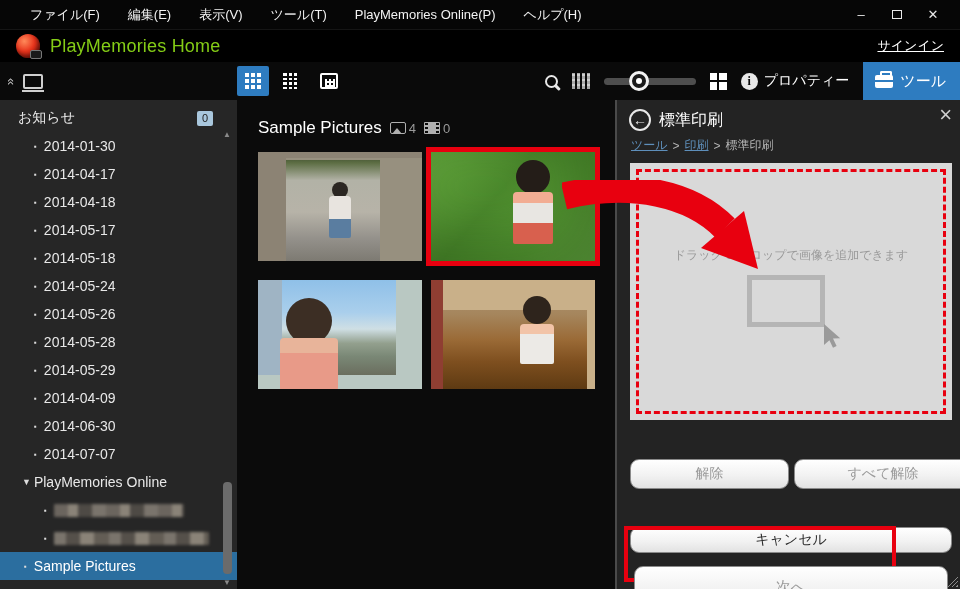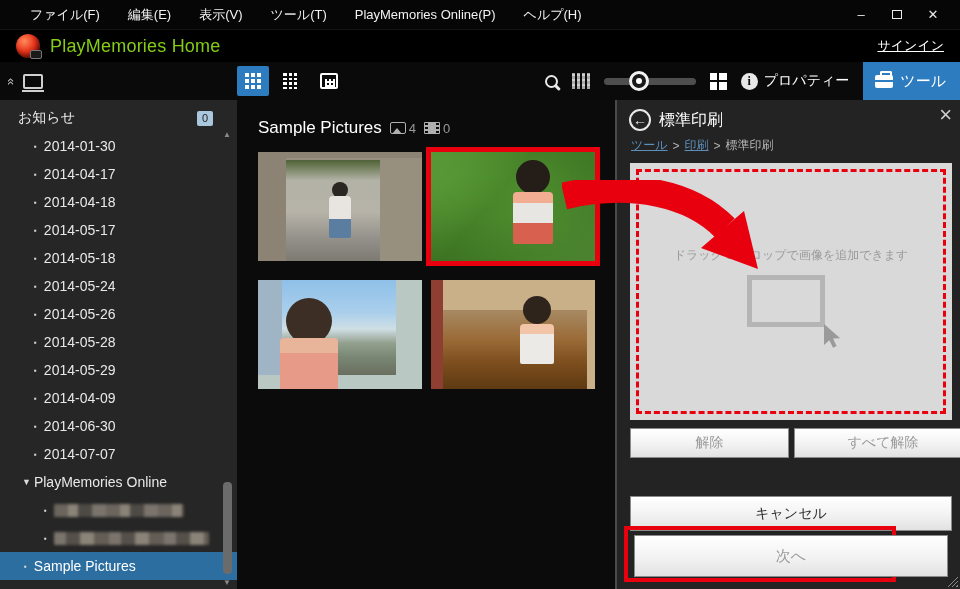--- a/index.html
+++ b/index.html
@@ -146,27 +146,27 @@
     display:flex; align-items:center; justify-content:center; font-size:14px; cursor:pointer; }
   .panel-title { font-size:16px; color:#fff; }
   .crumbs { padding:6px 0 0 14px; font-size:12px; color:#b5b5b5; display:flex; gap:5px; align-items:center; }
   .crumbs .lnk { color:#5e8fbb; text-decoration:underline; cursor:pointer; }
   .dropzone { position:absolute; left:13px; top:63px; width:322px; height:257px; background:#d9d9d9; }
   .dz-border { position:absolute; inset:6px; border:3px dashed #e8000f; }
   .dz-hint { position:absolute; left:0; right:0; top:84px; text-align:center; color:#9a9a9a; font-size:12px; }
   .dz-rect { position:absolute; left:117px; top:112px; width:78px; height:52px; border:5px solid #b5b5b5; }
   .dz-cursor { position:absolute; left:193px; top:160px; }
   .btn { background:linear-gradient(180deg,#ffffff 0%,#f2f2f2 55%,#e2e2e2 100%);
-    border:1px solid #8a8a8a; border-radius:0; color:#2b2b2b; font-size:14px;
+    border:1px solid #8a8a8a; border-radius:9px; color:#2b2b2b; font-size:14px;
     display:flex; align-items:center; justify-content:center; cursor:pointer;
-    font-family:"Liberation Sans","DejaVu Sans",sans-serif; }
+    font-family:"Liberation Sans","DejaVu Sans",sans-serif;margin-top:31px; }
   .btn.disabled { color:#9a9a9a; }
   .btn-release { position:absolute; left:13px; top:328px; width:159px; height:30px; }
   .btn-release-all { position:absolute; left:177px; top:328px; width:178px; height:30px; }
-  .btn-cancel { position:absolute; left:13px; top:396px; width:322px; height:35px; }
+  .btn-cancel { position:absolute; left:13px; top:396px; width:322px; height:26px; }
   .next-wrap { position:absolute; left:7px; top:426px; width:272px; height:56px; border:4px solid #e8000f; }
   .btn-next { position:absolute; left:6px; top:5px; width:314px; height:42px; font-size:15px; }
   .resize-grip { position:absolute; right:2px; bottom:2px; width:11px; height:11px;
     background:repeating-linear-gradient(135deg,transparent 0 2px,#8a8a8a 2px 3px); clip-path:polygon(100% 0,100% 100%,0 100%); }
 </style>
 </head>
 <body>
 
 <div class="app">
 

